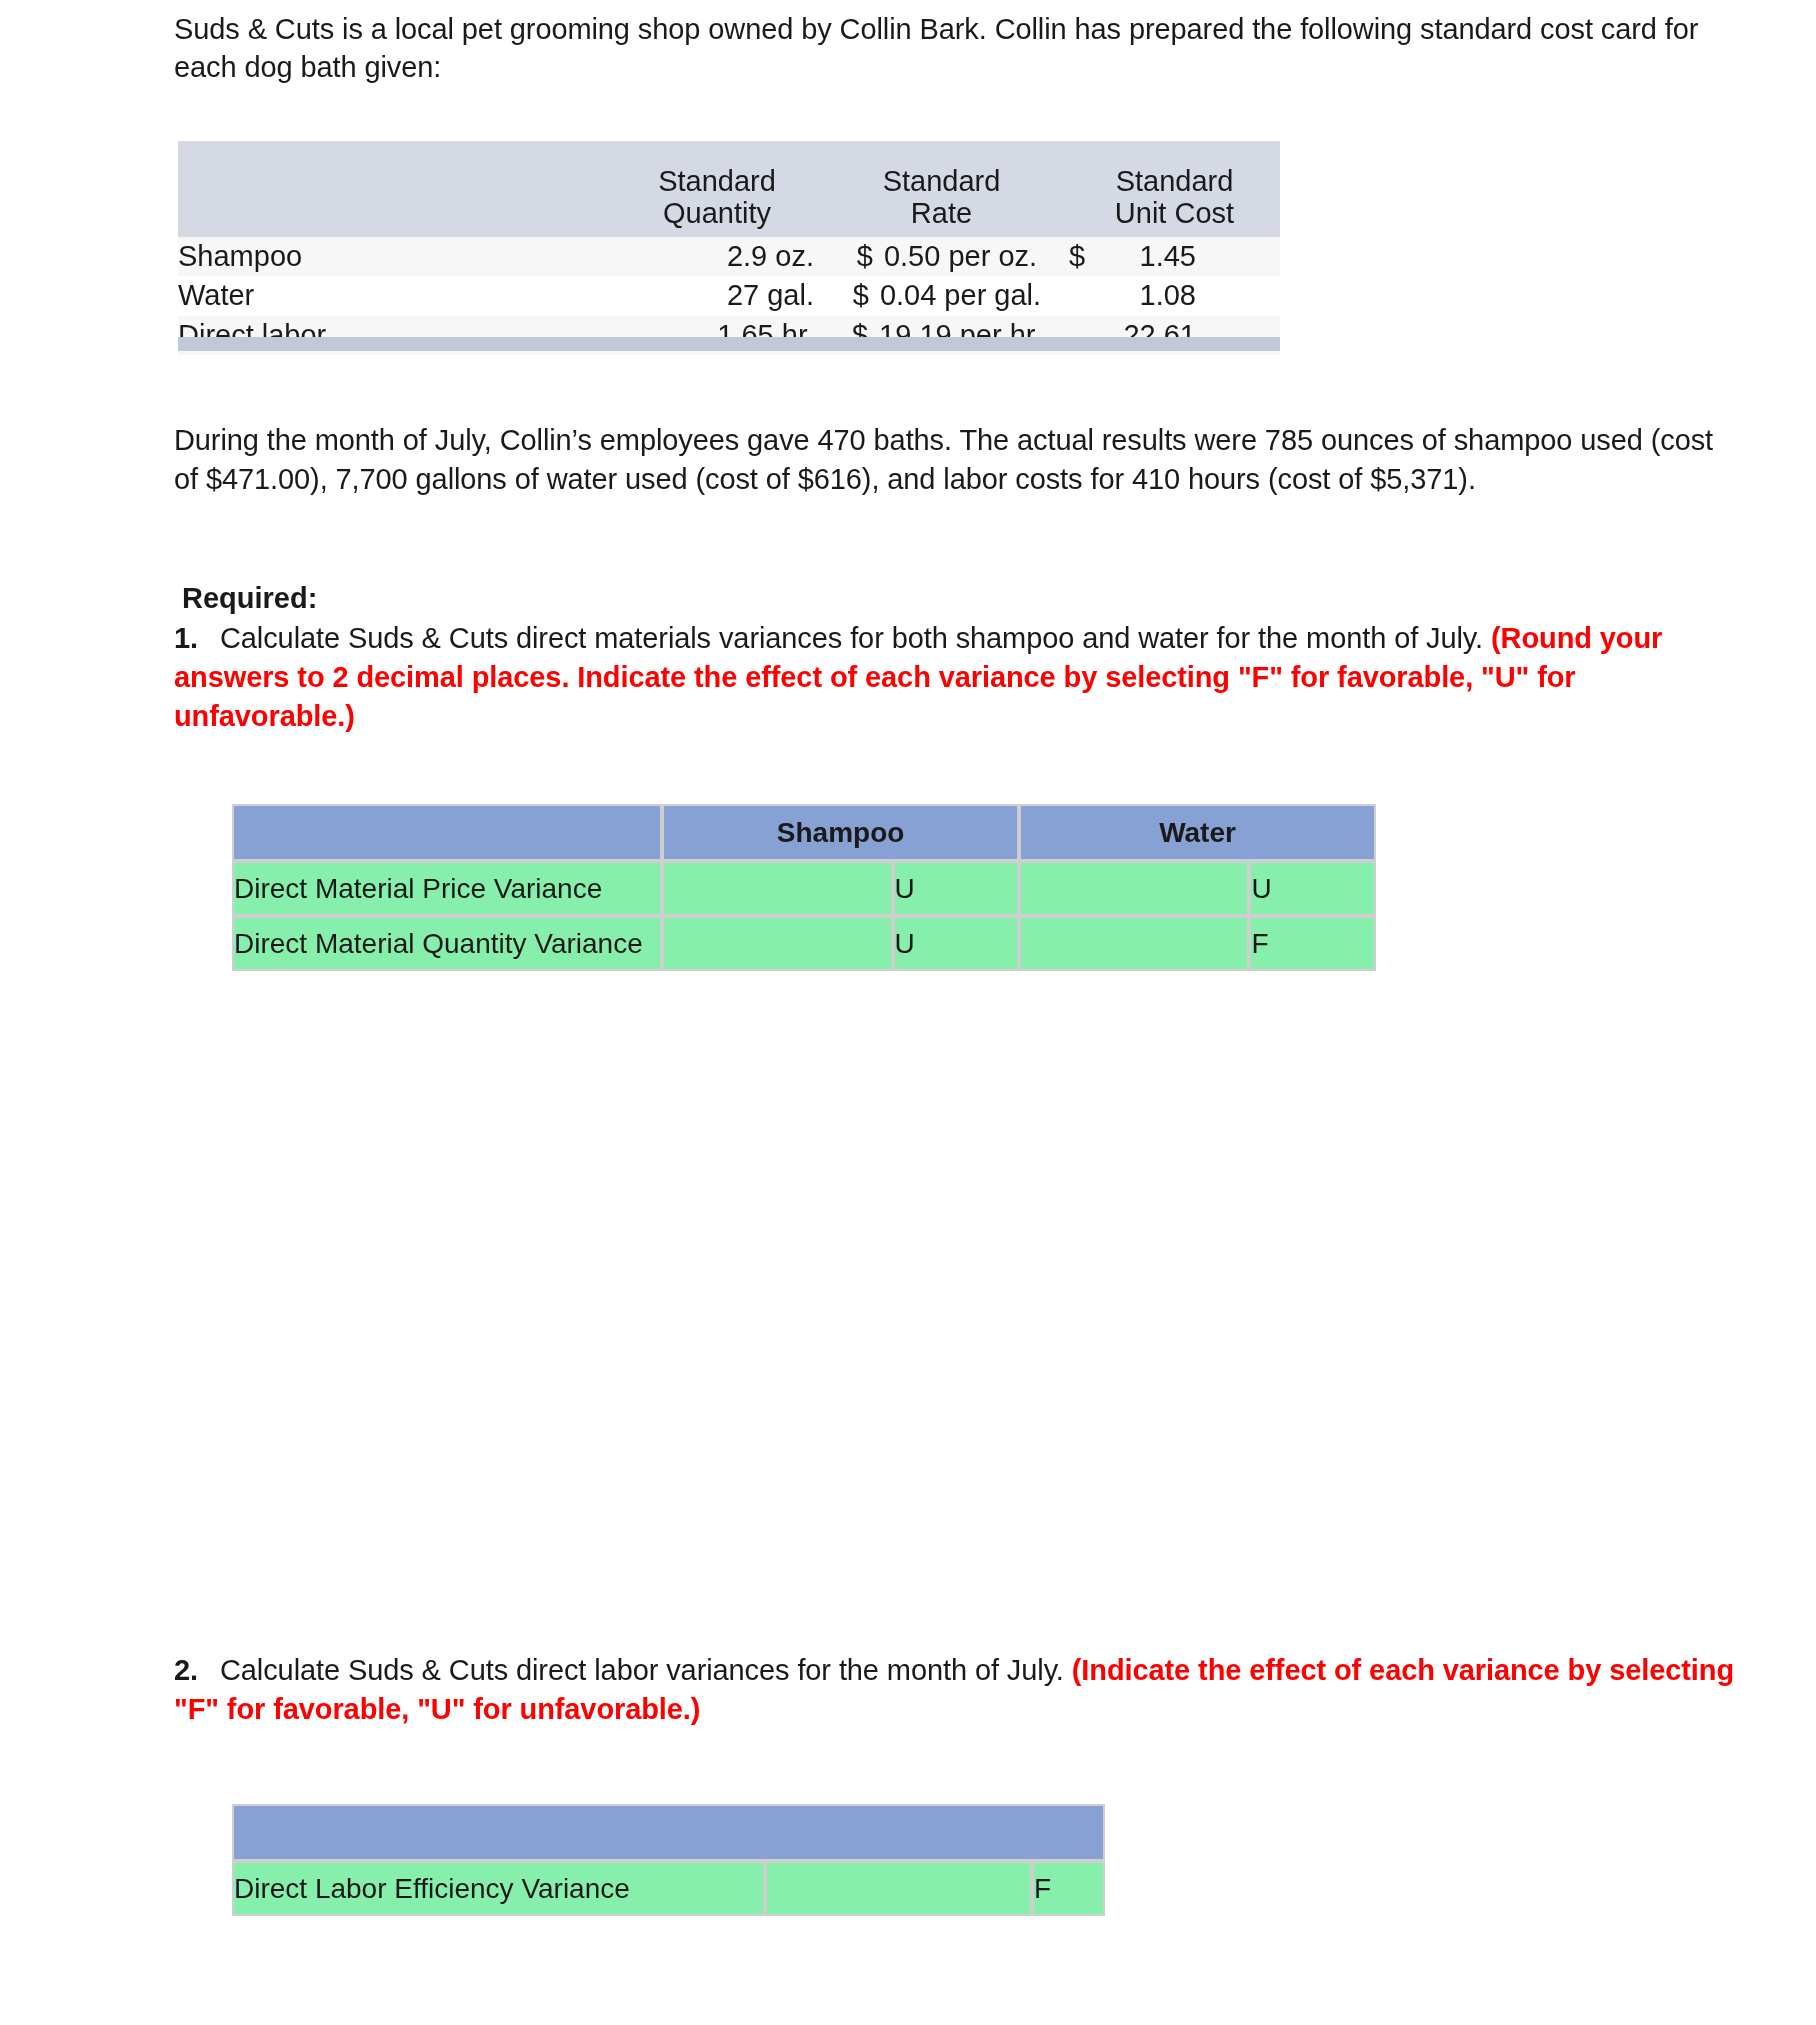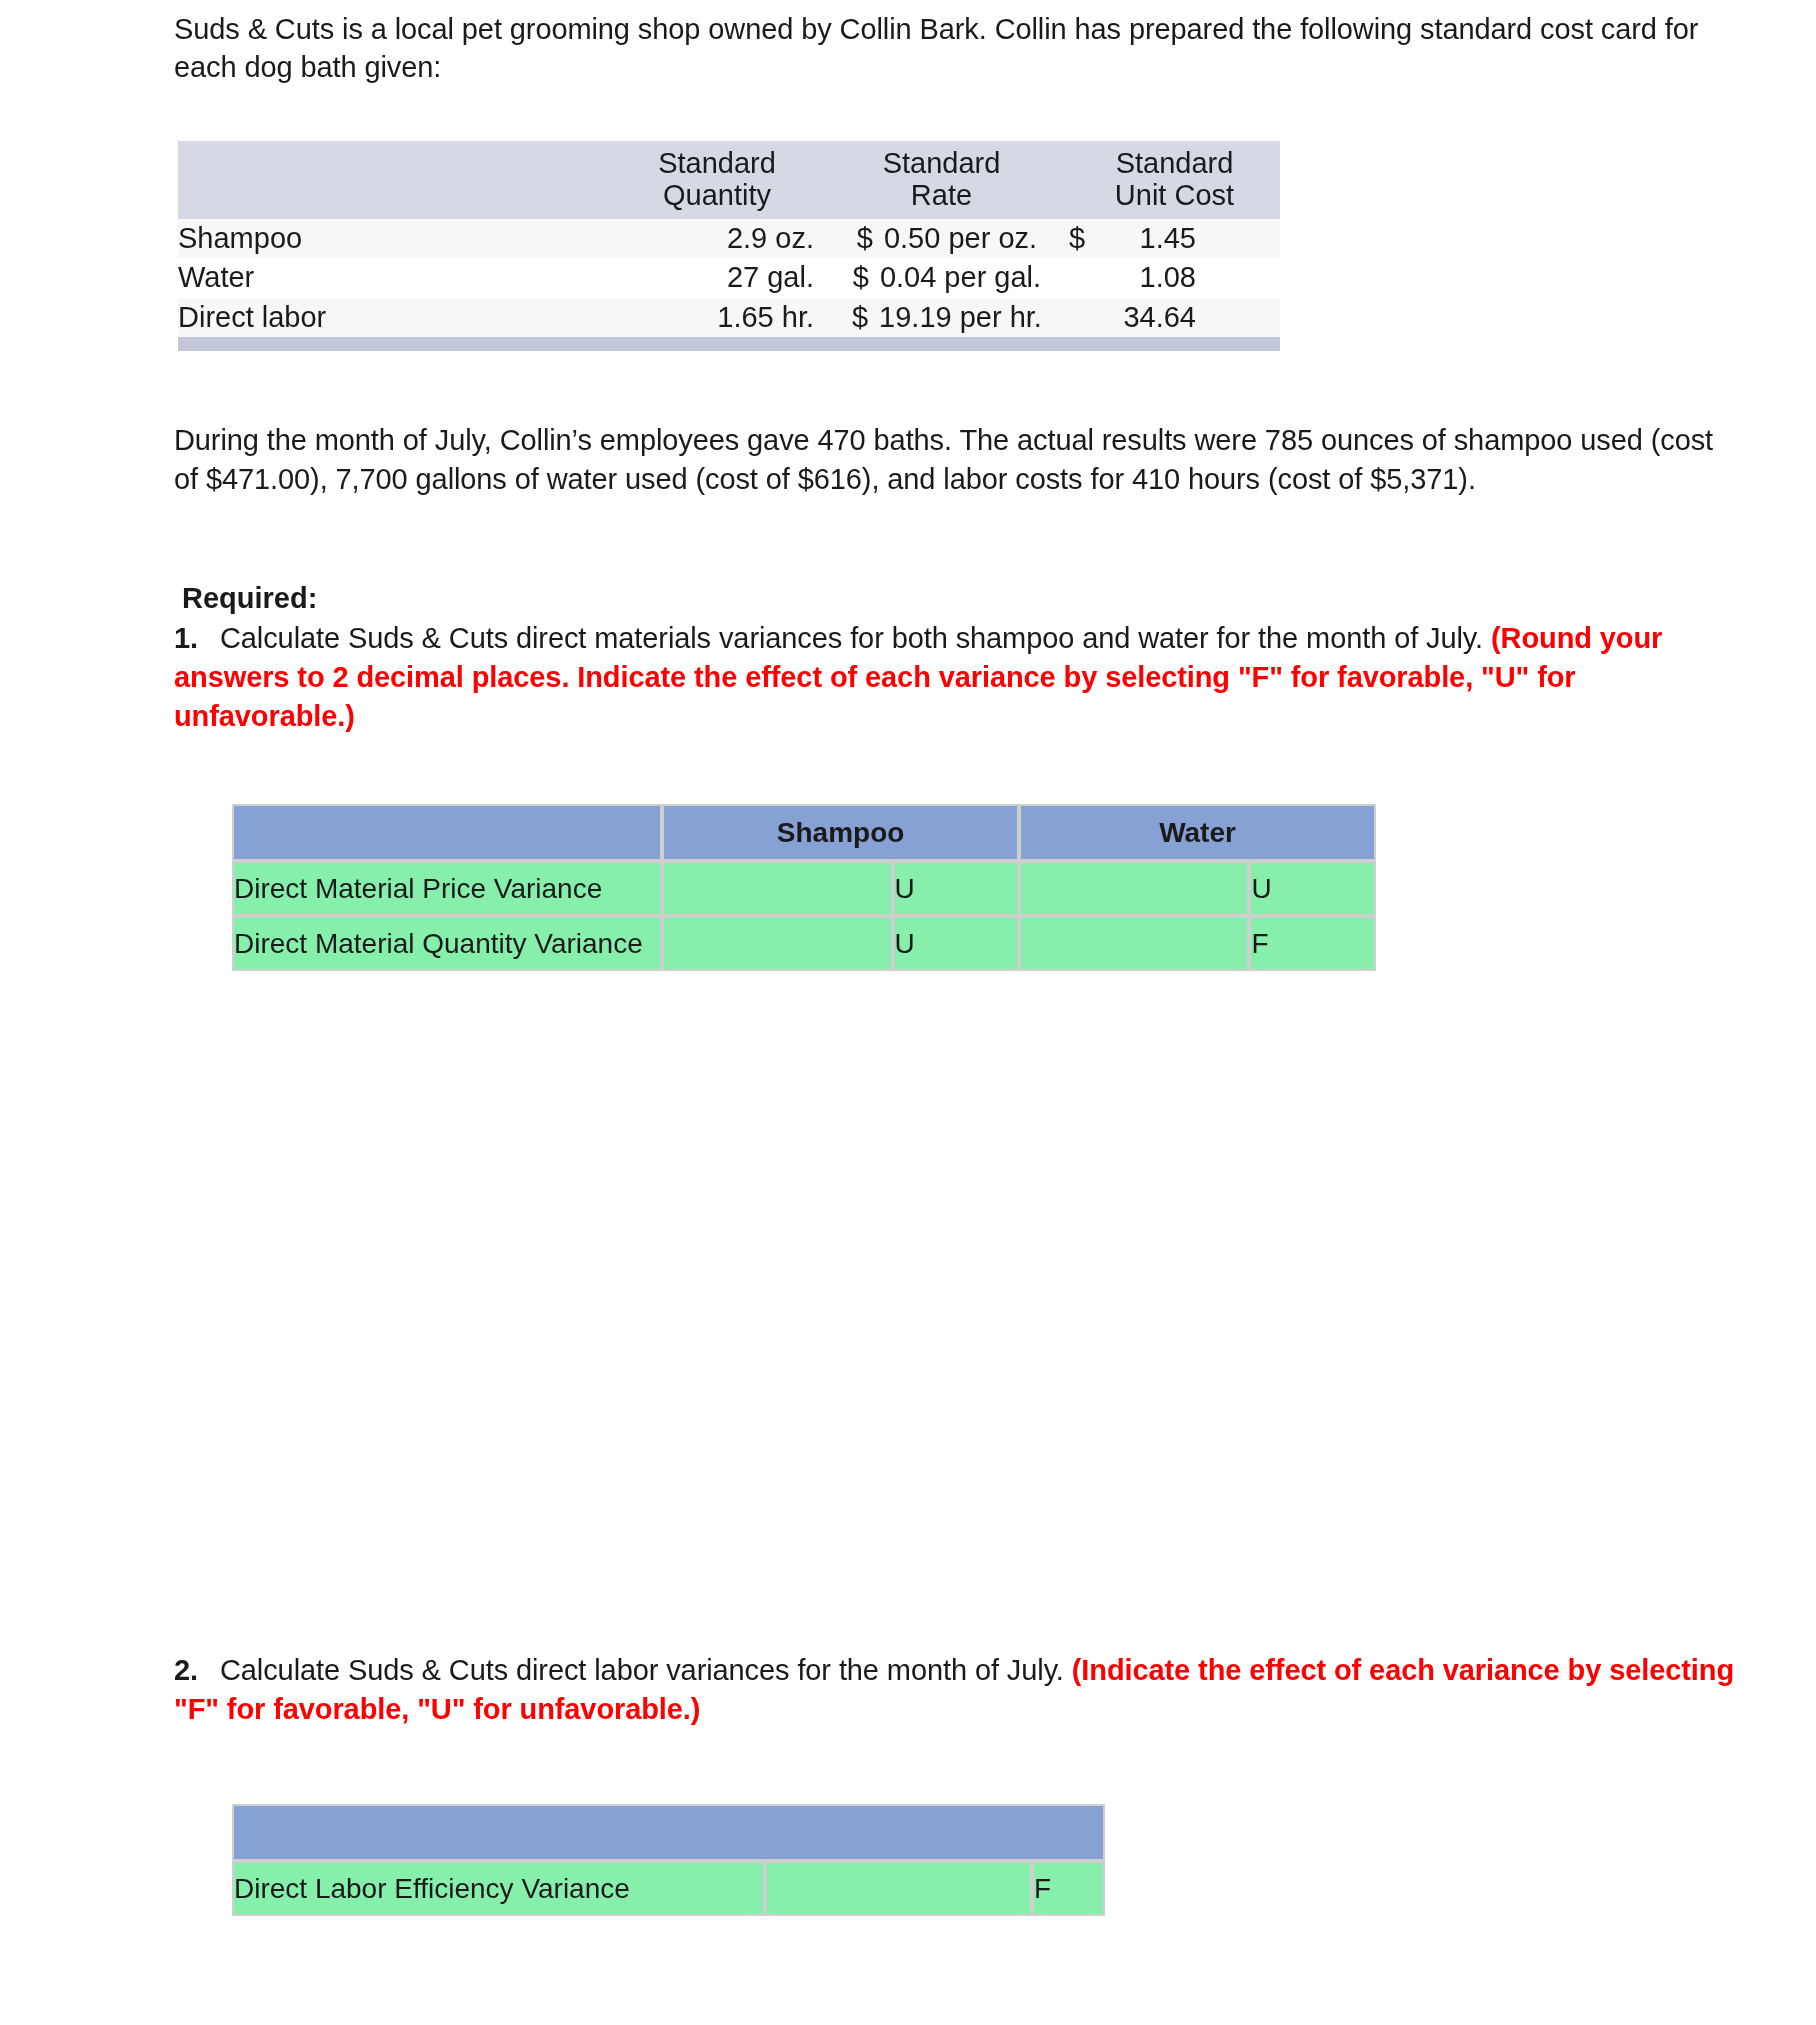--- a/index.html
+++ b/index.html
@@ -50,21 +50,21 @@
   table.cc th, table.cc td {
     padding: 0;
     border: none;
     vertical-align: bottom;
     white-space: nowrap;
   }
   table.cc thead th {
     background: #d5d9e4;
     font-weight: normal;
     text-align: center;
-    padding: 6px 0 7px 0;
+    padding: 24px 0 7px 0;
   }
   table.cc thead th.cc-blank {
     width: 442px;
   }
   table.cc thead th.cc-qty  { width: 194px; }
   table.cc thead th.cc-rate { width: 255px; }
   table.cc thead th.cc-unit { width: 211px; }
   table.cc tbody td {
     padding: 3px 0 4px 0;
   }
@@ -210,21 +210,21 @@
         <tr class="even">
           <td class="cc-label">Water</td>
           <td class="cc-qty">27 gal.</td>
           <td class="cc-rate"><span class="dollar">$</span><span>0.04 per gal.</span></td>
           <td class="cc-unit"><span class="dollar"></span><span class="num">1.08</span></td>
         </tr>
         <tr class="odd">
           <td class="cc-label">Direct labor</td>
           <td class="cc-qty">1.65 hr.</td>
           <td class="cc-rate"><span class="dollar">$</span><span>19.19 per hr.</span></td>
-          <td class="cc-unit"><span class="dollar"></span><span class="num">34.64</span></td>
+          <td class="cc-unit"><span class="dollar"></span><span class="num">22.61</span></td>
         </tr>
       </tbody>
     </table>
   </div>
   <div class="cc-footbar"></div>
 
   <div class="actuals">During the month of July, Collin’s employees gave 470 baths. The actual results were 785 ounces of shampoo used (cost of $471.00), 7,700 gallons of water used (cost of $616), and labor costs for 410 hours (cost of $5,371).</div>
 
   <div class="required-head">Required:</div>
 

